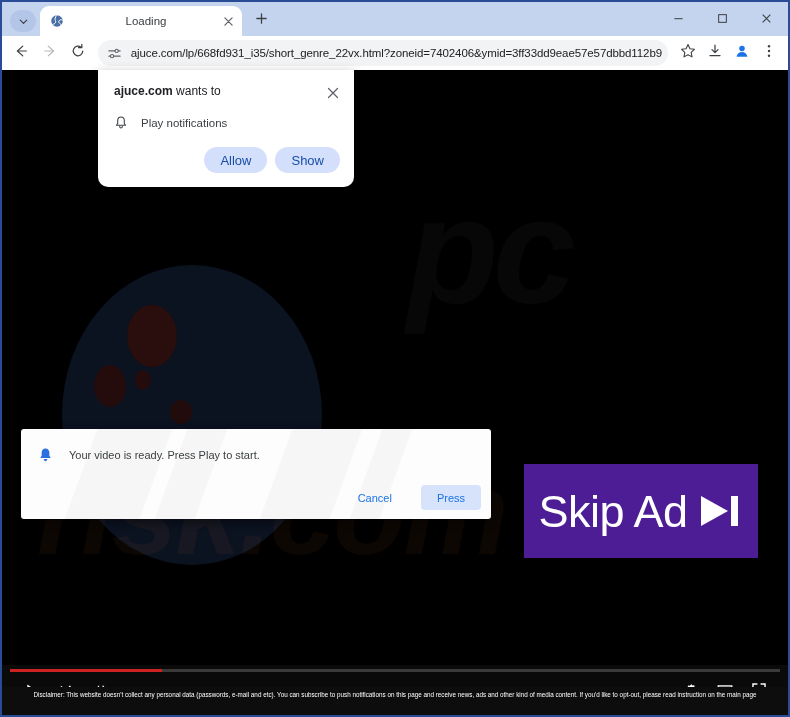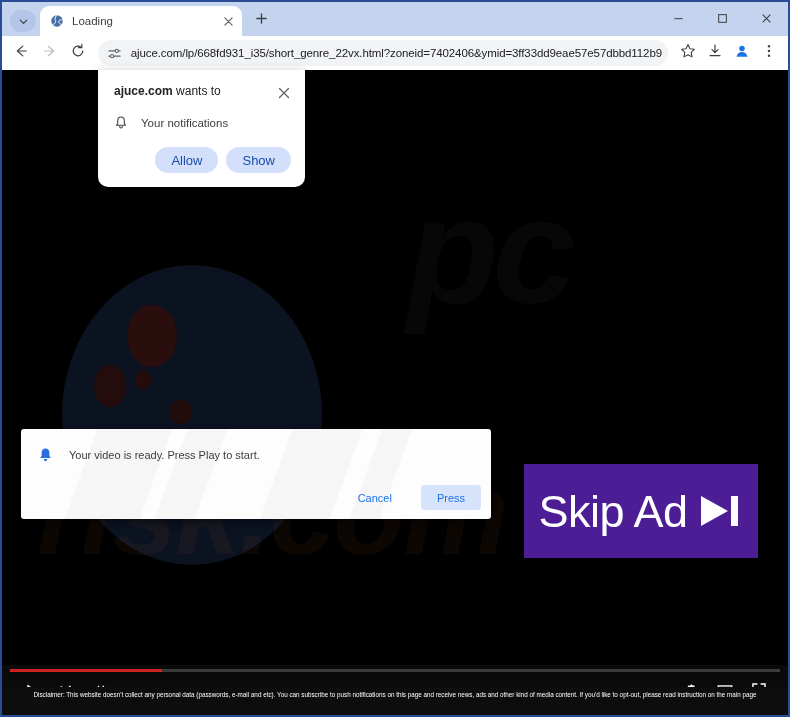--- a/index.html
+++ b/index.html
@@ -36,20 +36,21 @@
   .tab-search-btn svg { display:block; }
 
   .tab {
     position: relative;
     height: 30px; width: 202px;
     background: #ffffff;
     border-radius: 9px 9px 0 0;
     display: flex; align-items: center;
     padding: 0 6px 0 10px;
     cursor: pointer;
+    text-align: center;
   }
   .tab .favicon {
     width: 14px; height: 14px; flex: 0 0 14px;
     margin-right: 8px;
     display: flex; align-items: center; justify-content: center;
   }
   .tab .tab-title {
     flex: 1 1 auto;
     font-size: 11.5px; color: #3c4043;
     white-space: nowrap; overflow: hidden; text-overflow: ellipsis;
@@ -261,21 +262,21 @@
     font-size: 6.3px;
     line-height: 1.55;
     text-align: center;
     padding: 3px 6px 0 6px;
   }
 
   
   .perm-bubble {
     position: absolute;
     left: 96px; top: 68px;
-    width: 207px; height: 117px;
+    width: 256px; height: 117px;
     background: #ffffff;
     border-radius: 0 0 10px 10px;
     box-shadow: 0 3px 12px rgba(0,0,0,0.30);
     overflow: hidden;
   }
   .perm-header {
     position: absolute; left: 16px; top: 14px;
     right: 12px;
     display: flex; align-items: flex-start; justify-content: space-between;
   }
@@ -573,21 +574,21 @@
       </div>
     </div>
 
     <div class="perm-row">
       <span class="p-bell">
         <svg width="16" height="16" viewBox="0 0 18 18">
           <path d="M9 2.2 C6.7 2.2 5.3 3.8 5.3 6.1 L5.3 9.5 L3.9 11.6 L14.1 11.6 L12.7 9.5 L12.7 6.1 C12.7 3.8 11.3 2.2 9 2.2 Z" fill="none" stroke="#3c4043" stroke-width="1.2" stroke-linejoin="round"></path>
           <path d="M7.5 12.6 C7.5 13.8 8.2 14.6 9 14.6 C9.8 14.6 10.5 13.8 10.5 12.6" fill="none" stroke="#3c4043" stroke-width="1.2" stroke-linecap="round"></path>
         </svg>
       </span>
-      <span class="p-label">Your notifications</span>
+      <span class="p-label">Play notifications</span>
     </div>
 
     <div class="perm-actions">
       <button class="perm-btn">Allow</button>
       <button class="perm-btn">Show</button>
     </div>
   </div>
 
 </div>
 

